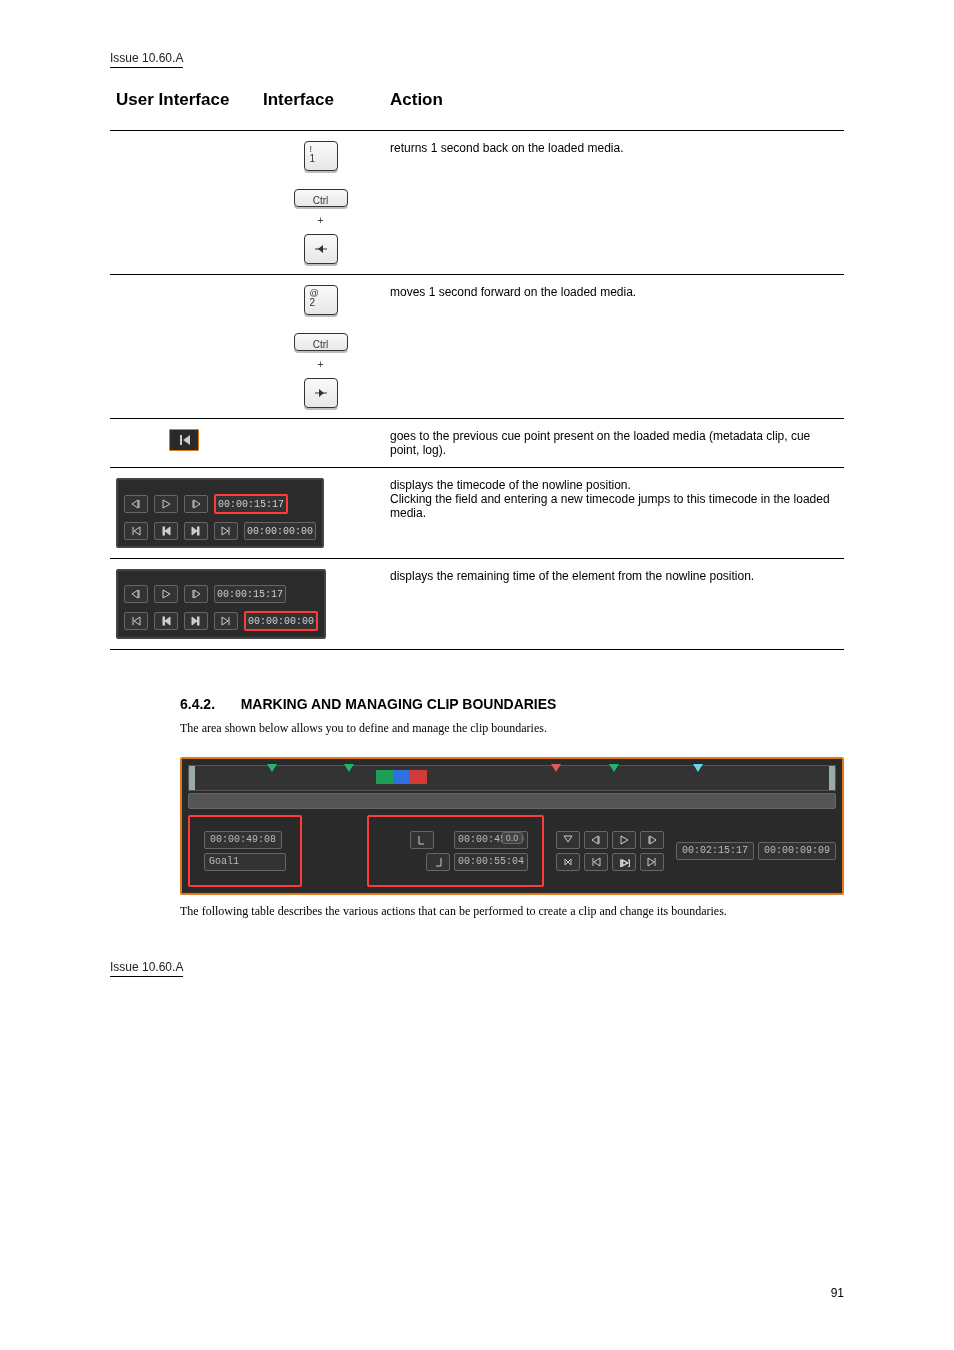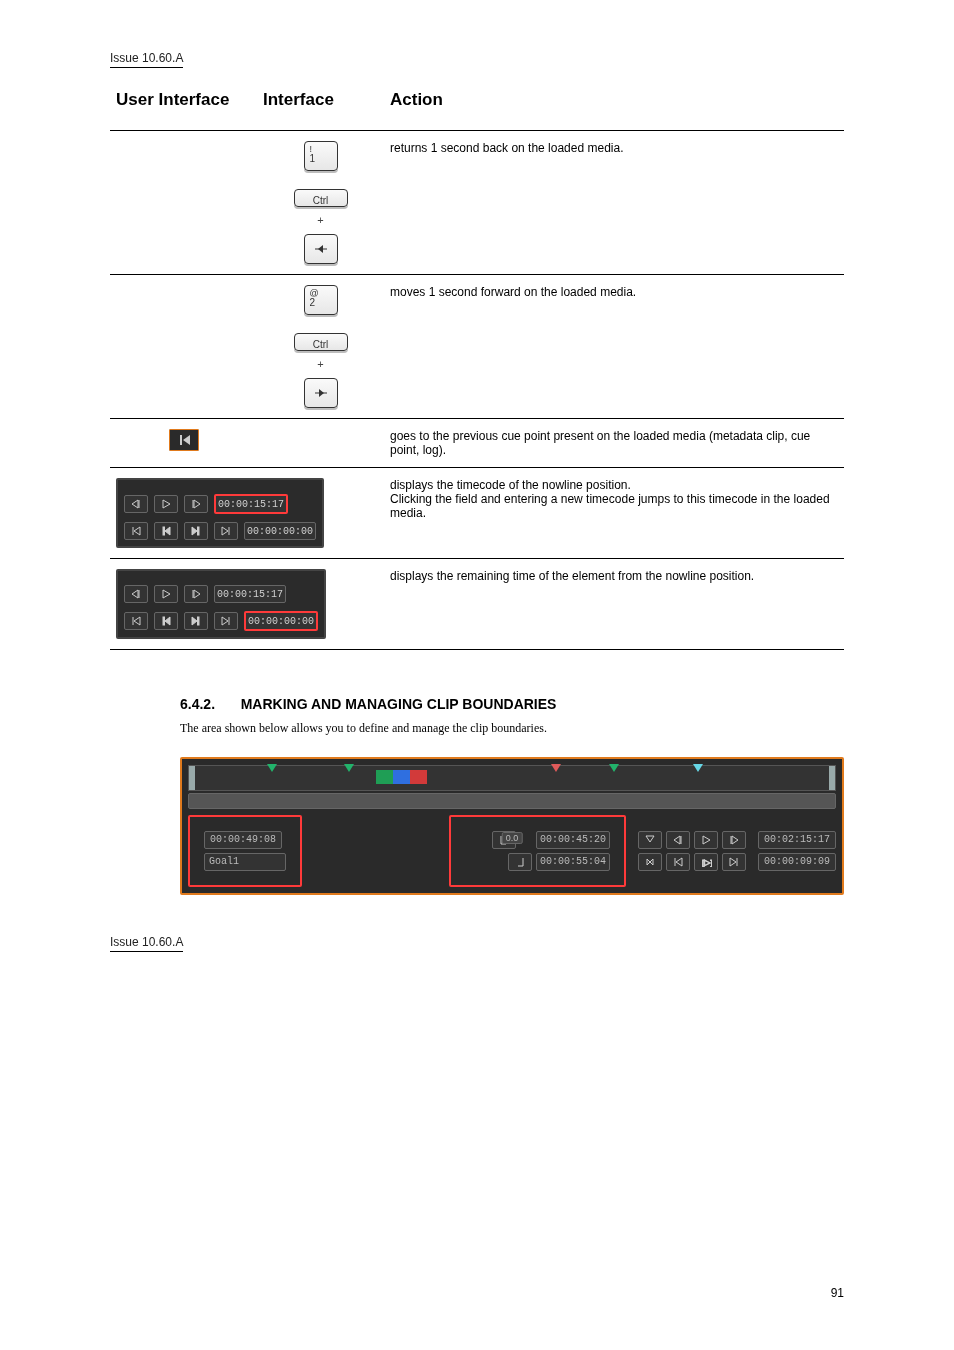--- a/index.html
+++ b/index.html
@@ -316,24 +316,25 @@
                 </svg>
               </div>
             <div class="pbtn">
                 <svg viewBox="0 0 12 10">
                   <polygon points="2,1 8,5 2,9" fill="none" stroke="#ccc"></polygon>
                   <line x1="9" y1="1" x2="9" y2="9" stroke="#ccc"></line>
                 </svg>
               </div>
           </div>
         </div>
-        <div style="display:flex;flex-direction:column;gap:4px;margin-left:6px;">
+        <div style="display:flex;flex-direction:row;gap:4px;margin-left:6px;">
           <div class="wb-tc" style="width:76px">00:02:15:17</div>
           <div class="wb-tc" style="width:76px">00:00:09:09</div>
         </div>
       </div>
     </div>
 
+    <div class="section-text">The following table describes the various actions that can be performed to create a clip and change its boundaries.</div>
   </div>
 
   <div class="issue-bottom">Issue 10.60.A</div>
   <div class="page-num">91</div>
 </div>
 
 </body></html>

